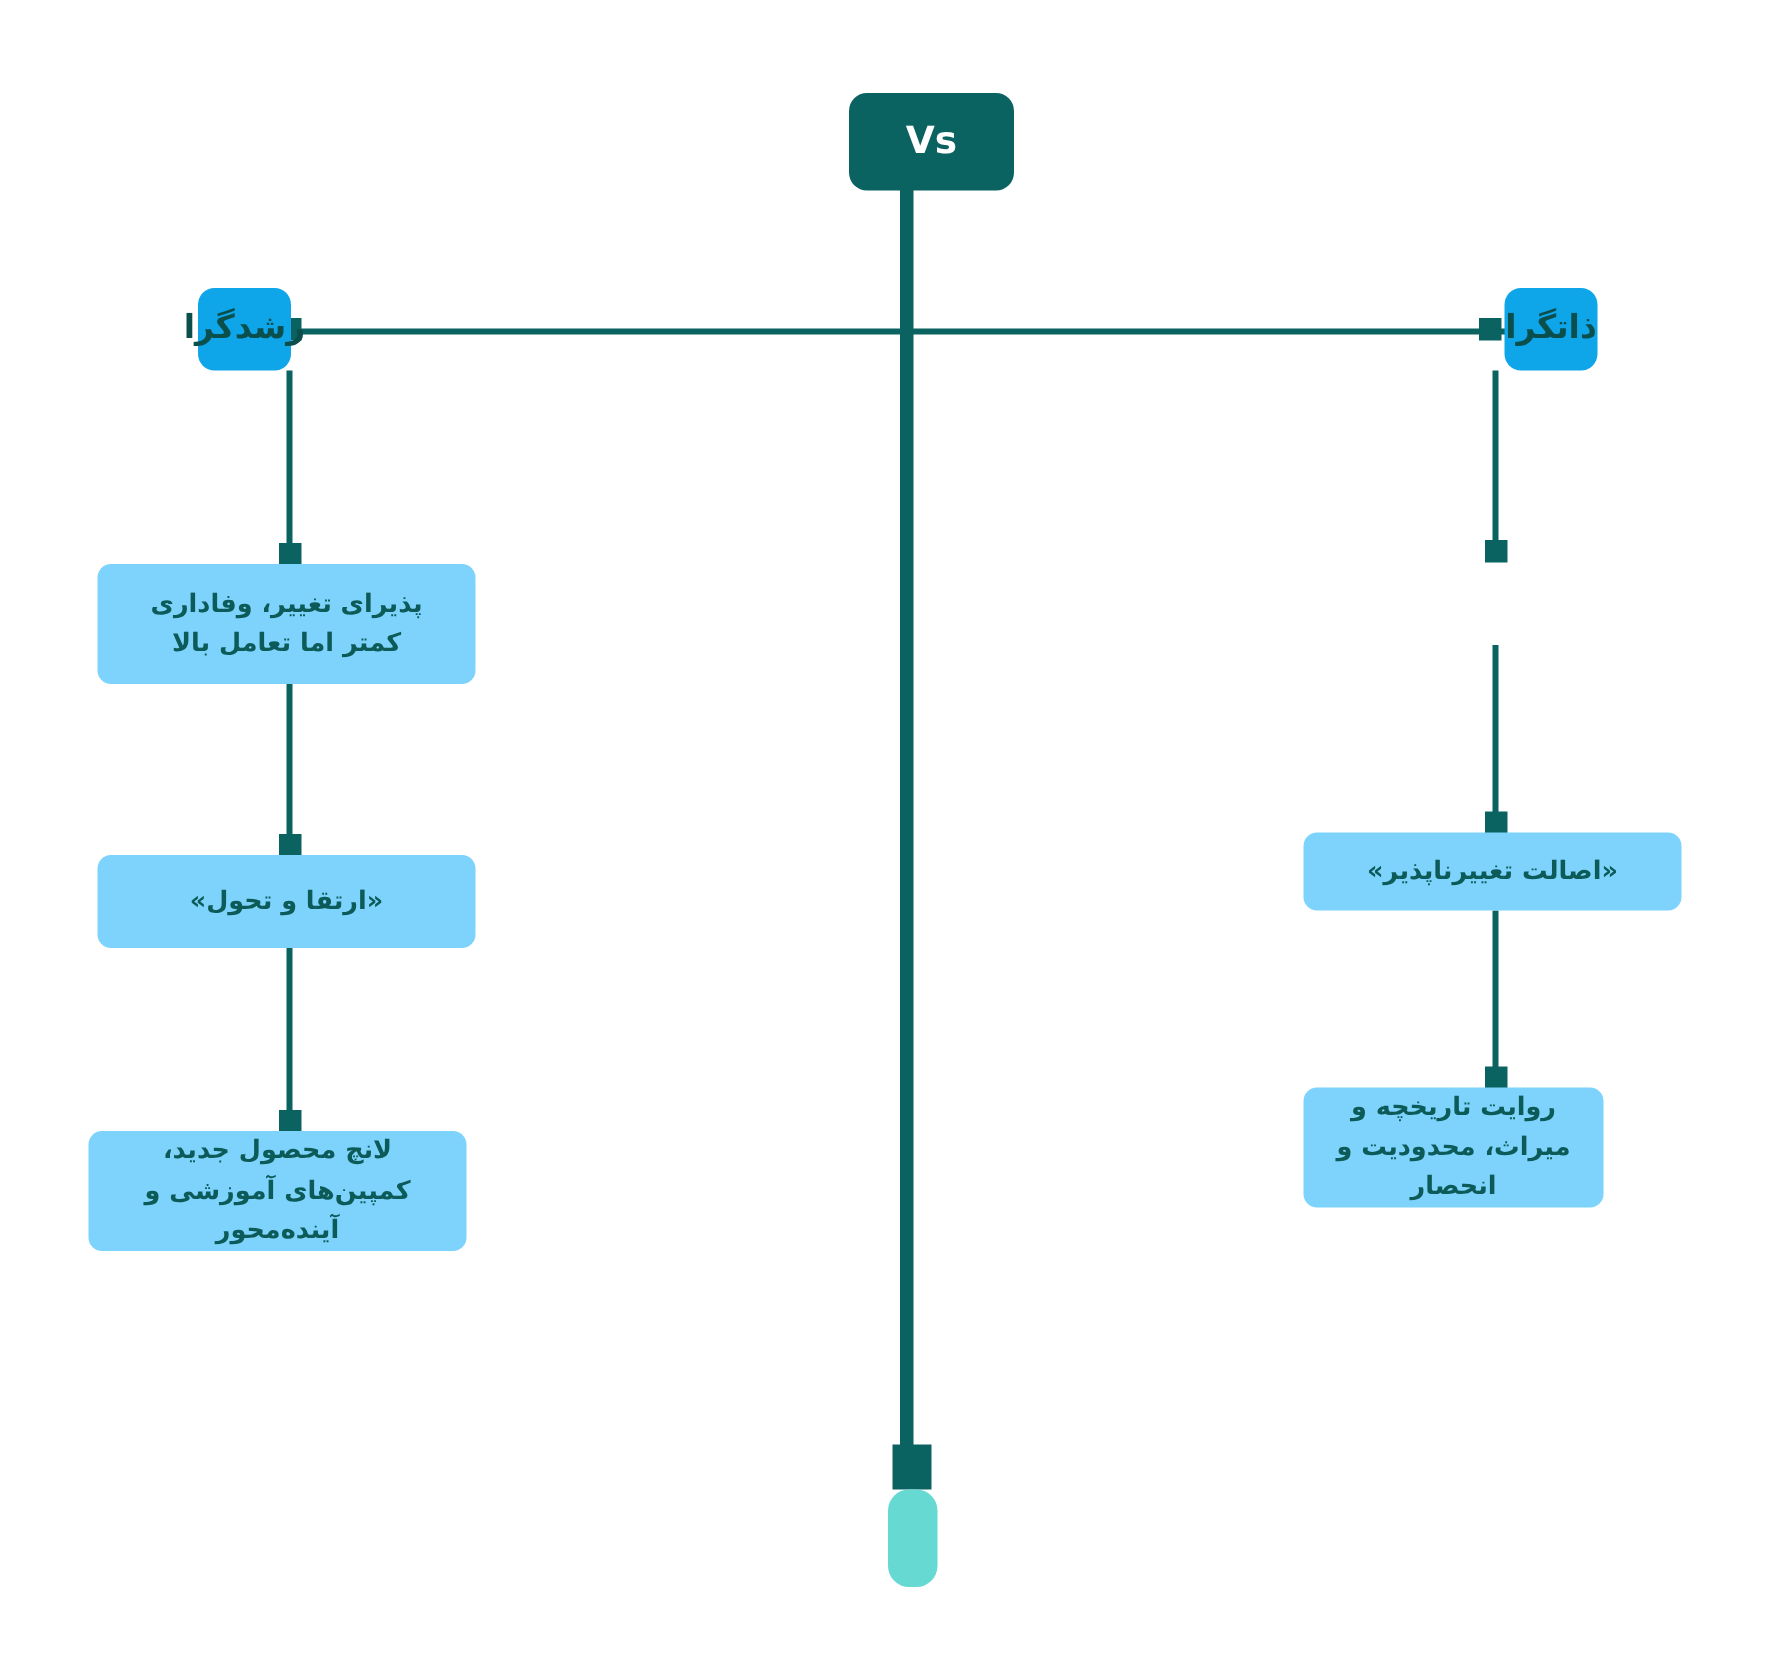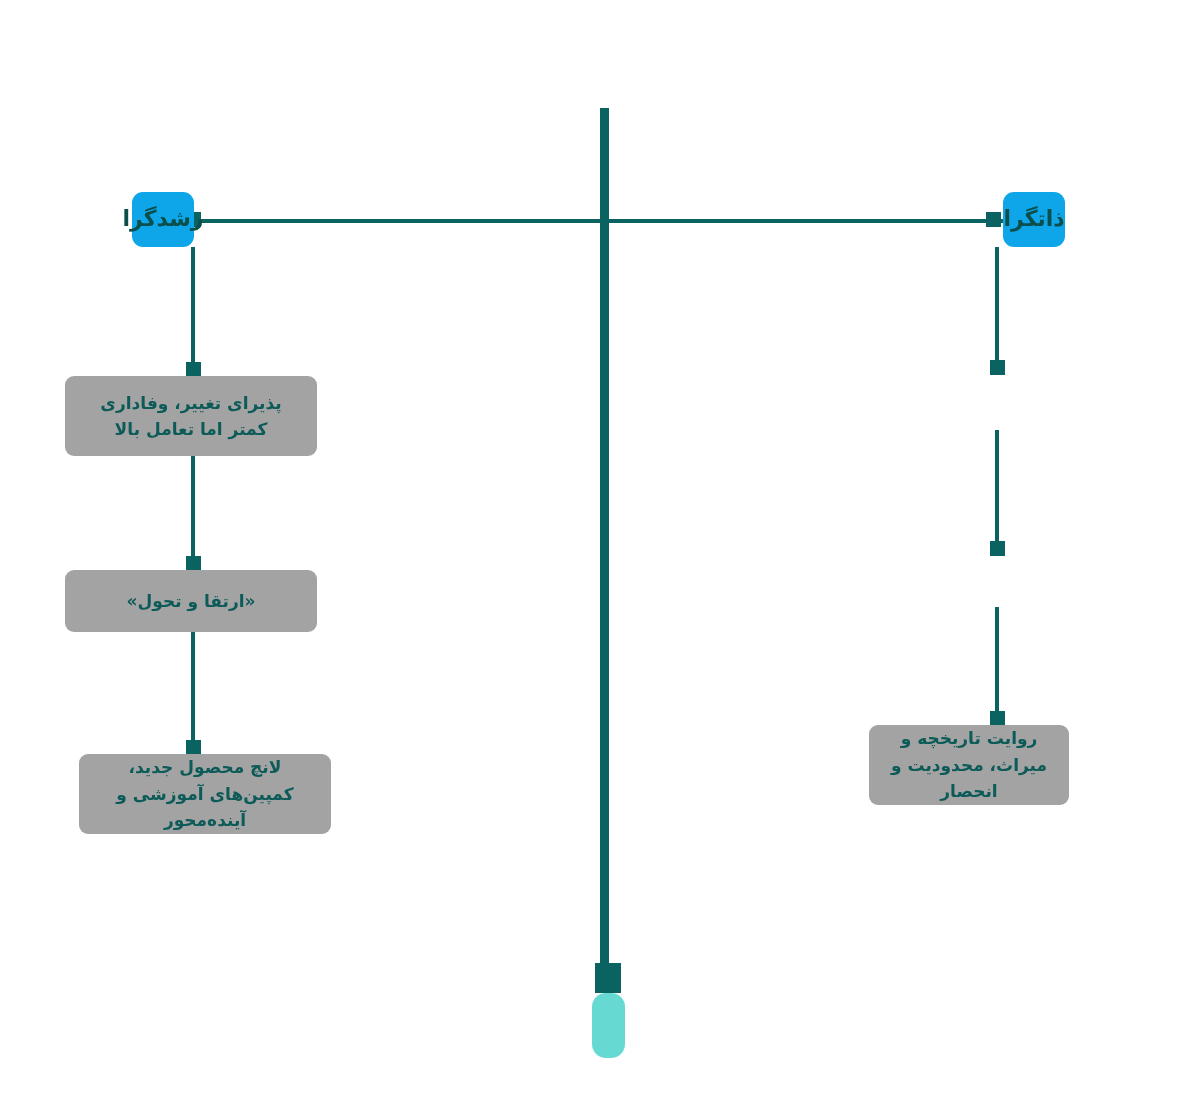--- a/index.html
+++ b/index.html
@@ -73,21 +73,21 @@
 
   .node-branch {
     background: #0ea5e9;
     color: #0b4f4d;
     font-size: 22px;
     font-weight: bold;
     border-radius: 11px;
   }
 
   .node-leaf {
-    background: #a3a3a3;
+    background: #7dd3fc;
     color: #0c5b58;
     font-size: 17px;
     font-weight: bold;
     padding: 10px 14px;
     border-radius: 9px;
   }
 
   .node-terminal {
     background: #66d9d3;
     border-radius: 14px;
@@ -115,42 +115,48 @@
   <div class="marker" style="left:186px; top:362px;"></div>
   <div class="marker" style="left:186px; top:556px;"></div>
   <div class="marker" style="left:186px; top:740px;"></div>
 
   <div class="marker" style="left:990px; top:360px;"></div>
   <div class="marker" style="left:990px; top:541px;"></div>
   <div class="marker" style="left:990px; top:711px;"></div>
 
   <div class="marker" style="left:595px; top:963px; width:26px; height:30px;"></div>
 
+  <div class="node node-root" style="left:566px; top:62px; width:110px; height:65px;">
+    <span>Vs</span>
+  </div>
 
   <div class="node node-branch" style="left:132px; top:192px; width:62px; height:55px;">
     <span>رشدگرا</span>
   </div>
 
   <div class="node node-branch" style="left:1003px; top:192px; width:62px; height:55px;text-align:center;">
     <span>ذاتگرا</span>
   </div>
 
   <div class="node node-leaf" style="left:65px; top:376px; width:252px; height:80px;">
     <span>پذیرای تغییر، وفاداری کمتر اما تعامل بالا</span>
   </div>
 
   <div class="node node-leaf" style="left:65px; top:570px; width:252px; height:62px;">
     <span>«ارتقا و تحول»</span>
   </div>
 
-  <div class="node node-leaf" style="left:79px; top:754px; width:252px; height:80px;">
+  <div class="node node-leaf" style="left:59px; top:754px; width:252px; height:80px;">
     <span>لانچ محصول جدید، کمپین‌های آموزشی و آینده‌محور</span>
   </div>
 
 
+  <div class="node node-leaf" style="left:869px; top:555px; width:252px; height:52px;">
+    <span>«اصالت تغییرناپذیر»</span>
+  </div>
 
   <div class="node node-leaf" style="left:869px; top:725px; width:200px; height:80px;">
     <span>روایت تاریخچه و میراث، محدودیت و انحصار</span>
   </div>
 
   <div class="node node-terminal" style="left:592px; top:993px; width:33px; height:65px;">
     <span></span>
   </div>
 
 </div>

